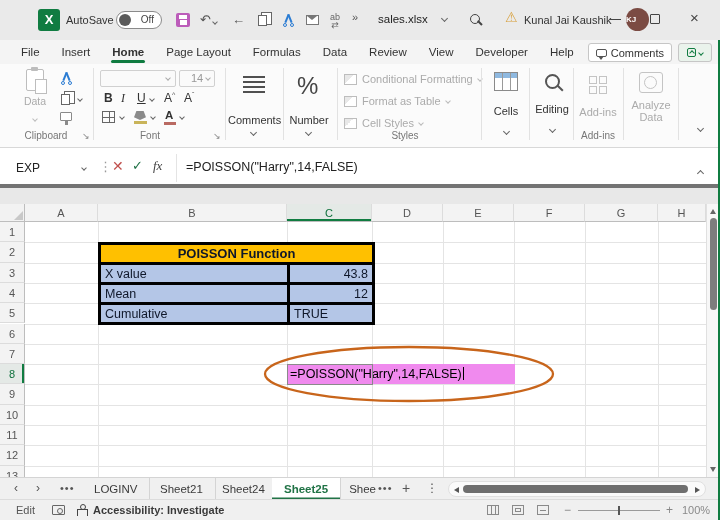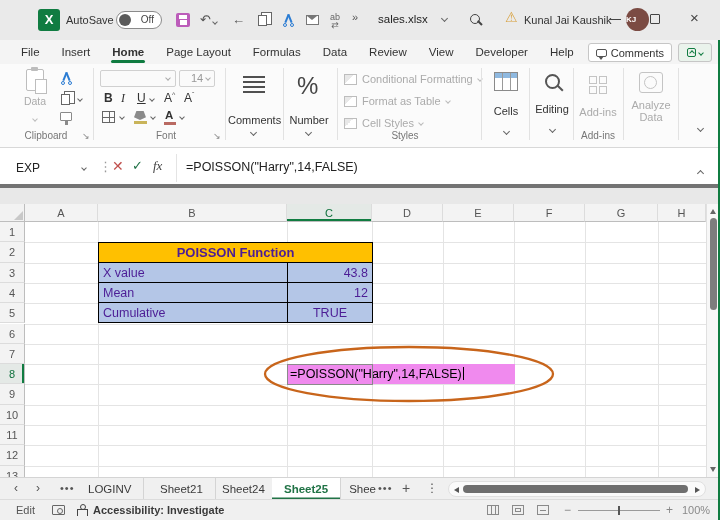--- a/index.html
+++ b/index.html
@@ -116,25 +116,25 @@
   .gridwrap { position:absolute; left:0; top:204px; width:720px; height:273px; background:#fff; overflow:hidden; z-index:5; }
   .corner { position:absolute; left:0; top:0; width:25px; height:18px; background:#F2F2F2; border-right:1px solid #BDBDBD; border-bottom:1px solid #BDBDBD; }
   .corner::after { content:""; position:absolute; right:1px; bottom:1px; width:0; height:0; border-left:9px solid transparent; border-bottom:9px solid #C8C8C8; }
   .colhdr { position:absolute; top:0; height:18px; background:#F3F3F3; border-right:1px solid #DCDCDC; border-bottom:1px solid #BDBDBD; font-size:11px; color:#555; text-align:center; line-height:18px; }
   .colhdr.sel { background:#E4E9E6; color:#0E703C; box-shadow:inset 0 -2px 0 #107C41; }
   .rowhdr { position:absolute; left:0; width:25px; background:#F3F3F3; border-bottom:1px solid #DCDCDC; border-right:1px solid #BDBDBD; font-size:11px; color:#555; text-align:center; }
   .rowhdr.sel { background:#E4E9E6; color:#0E703C; box-shadow:inset -2px 0 0 #107C41; }
   .gl-v { position:absolute; top:18px; width:1px; background:#E4E4E4; }
   .gl-h { position:absolute; left:25px; height:1px; background:#E4E4E4; }
   .ptable { position:absolute; left:98px; top:38px; border-collapse:collapse; z-index:3; }
-  .ptable td { border:1px solid #000000; font-size:12.5px; color:#4c1d95; padding:0 4px; }
+  .ptable td { border:3px solid #000000; font-size:12.5px; color:#0f172a; padding:0 4px; }
   .ptable .title-cell { background:#FFC000; font-weight:bold; font-size:13px; text-align:center; height:20px; }
   .ptable .lab { width:189px; height:20px; background:#B4C6E7; }
   .ptable .val { width:85px; background:#B4C6E7; text-align:right; }
-  .ptable .ctr { text-align:center; }
+  .ptable .ctr { text-align:left; }
   .ptable tr.green .lab, .ptable tr.green .val { background:#A9D08E; }
   .ptable tr.green .lab { font-weight:bold; }
   .edit-cell { position:absolute; left:287px; top:160px; width:228px; height:20px; background:#F08AEE; z-index:4; font-size:12.5px; color:#000; line-height:20px; padding-left:3px; white-space:nowrap; }
   .caret { display:inline-block; width:1px; height:13px; background:#000; vertical-align:-2px; margin-left:1px; }
   .edit-cell-border { position:absolute; left:287px; top:160px; width:86px; height:21px; border:1px solid #8a8a8a; z-index:5; pointer-events:none; }
   .ellipse-svg { position:absolute; left:262px; top:141px; z-index:6; }
   .vscroll { position:absolute; left:706px; top:0; width:13px; height:273px; background:#F7F7F7; border-left:1px solid #E0E0E0; z-index:7; }
   .vscroll .up { position:absolute; left:3px; top:5px; width:0; height:0; border-left:3.5px solid transparent; border-right:3.5px solid transparent; border-bottom:5px solid #666; }
   .vscroll .dn { position:absolute; left:3px; bottom:5px; width:0; height:0; border-left:3.5px solid transparent; border-right:3.5px solid transparent; border-top:5px solid #666; }
   .vscroll .thumb { position:absolute; left:2.5px; top:14px; width:7px; height:92px; background:#7D7D7D; border-radius:4px; }
@@ -262,21 +262,21 @@
     <span class="abs grow-a" style="left:164px;">A<sup>^</sup></span>
     <span class="abs grow-a" style="left:184px;">A<sup>ˇ</sup></span>
     <div class="abs bord-ic" style="left:102px;top:47px;"></div>
     <span class="abs cv sm" style="left:120px;top:51px;"></span>
     <div class="abs fill-ic" style="left:134px;top:47px;"></div>
     <div class="fill-bar" style="left:134px;"></div>
     <span class="abs cv sm" style="left:151px;top:51px;"></span>
     <span class="abs fcolor-a" style="left:165px;">A</span>
     <div class="fcolor-bar" style="left:164px;"></div>
     <span class="abs cv sm" style="left:180px;top:51px;"></span>
-    <div class="glabel" style="left:136px;width:60px;">Font</div>
+    <div class="glabel" style="left:120px;width:60px;">Font</div>
     <div class="launcher" style="left:213px;">↘</div>
     <div class="gsep" style="left:225px;"></div>
 
     <div class="abs align-ic" style="left:243px;top:12px;"></div>
     <div class="abs big-lbl" style="left:228px;top:50px;width:52px;">Comments</div>
     <span class="abs cv" style="left:251px;top:66px;"></span>
     <div class="gsep" style="left:283px;"></div>
 
     <div class="abs pct" style="left:297px;top:8px;">%</div>
     <div class="abs big-lbl" style="left:284px;top:50px;width:50px;">Number</div>
@@ -431,21 +431,21 @@
       <div class="up"></div>
       <div class="thumb"></div>
       <div class="dn"></div>
     </div>
   </div>
 
   <div class="sheetbar">
     <span class="abs snav" style="left:14px;">‹</span>
     <span class="abs snav" style="left:36px;">›</span>
     <span class="abs sdots" style="left:60px;">•••</span>
-    <span class="stab" style="left:76px;">LOGINV</span>
+    <span class="stab" style="left:82px;">LOGINV</span>
     <span class="stab" style="left:148px;">Sheet21</span>
     <span class="stab" style="left:210px;">Sheet24</span>
     <span class="stab active" style="left:272px;">Sheet25</span>
     <span class="stab clipped" style="left:336px;">Shee</span>
     <span class="abs sdots" style="left:378px;">•••</span>
     <span class="abs splus" style="left:402px;">+</span>
     <span class="abs svdots" style="left:426px;">⋮</span>
     <div class="hscroll">
       <div class="lt"></div>
       <div class="thumb"></div>

